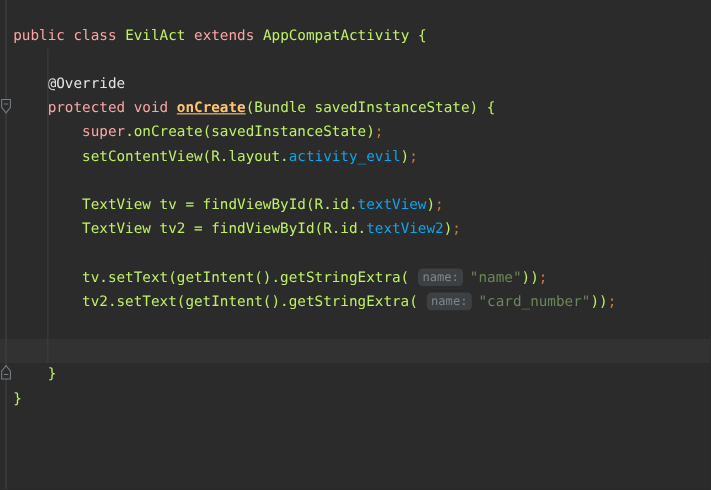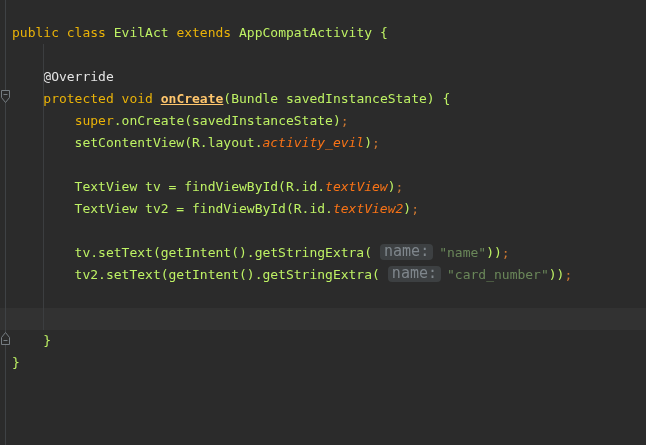--- a/index.html
+++ b/index.html
@@ -60,31 +60,31 @@
     top: 22px;
     z-index: 2;
     white-space: pre;
   }
   .line {
     height: 22px;
     white-space: pre;
     color: #a9b7c6;
   }
   .tok-plain      { color: #bef264; }
-  .tok-keyword    { color: #eab308; text-align: right; }
+  .tok-keyword    { color: #fca5a5; text-align: right; }
   .tok-method     { color: #ffc66d; font-weight: bold; text-decoration: underline; }
   .tok-annotation { color: #e5e5e5; }
-  .tok-field      { color: #f97316; font-style: italic; }
+  .tok-field      { color: #0ea5e9; }
   .tok-string     { color: #6a8759; }
   .tok-semicolon  { color: #cc7832; }
   .tok-hint {
     display: inline-block;
     background: #3d4042;
     color: #7f868c;
-    font-size: 15px;
+    font-size: 11px;
     line-height: 15px;
     padding: 0 4px 1px 4px;
     border-radius: 4px;
     margin: 0 6px 0 8px;
     vertical-align: 1px;
   }
 </style>
 </head>
 <body>
 

